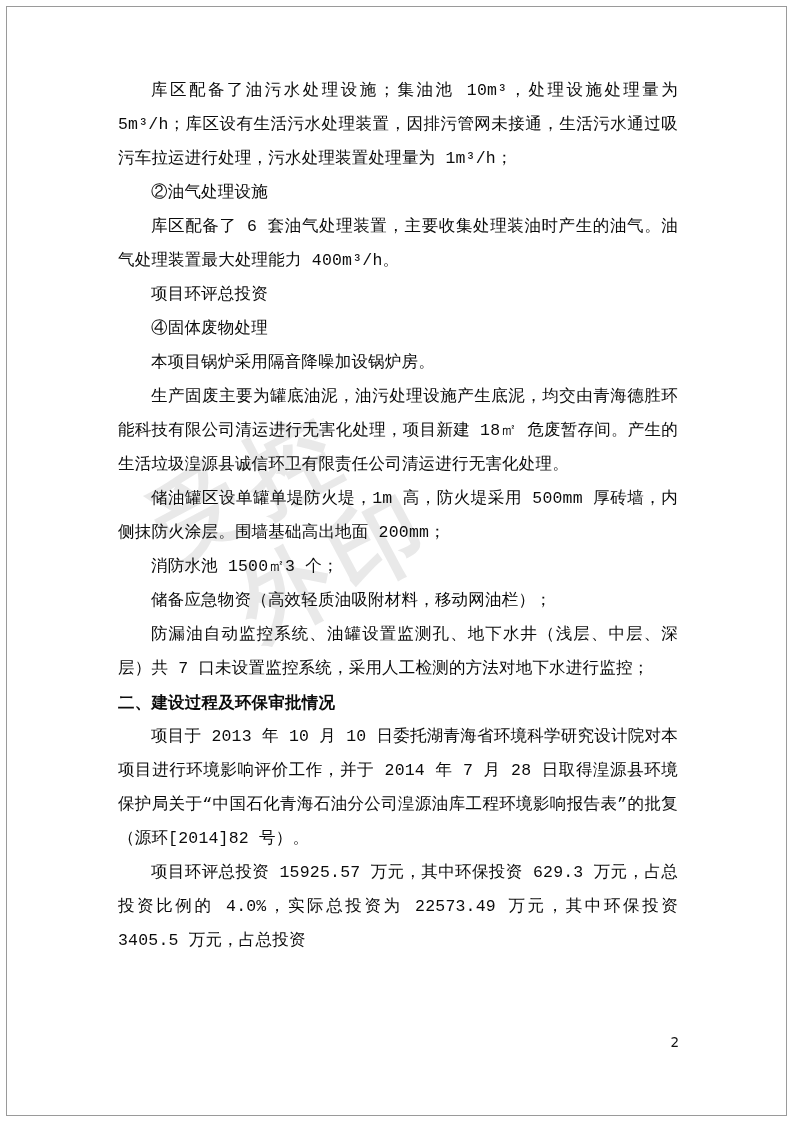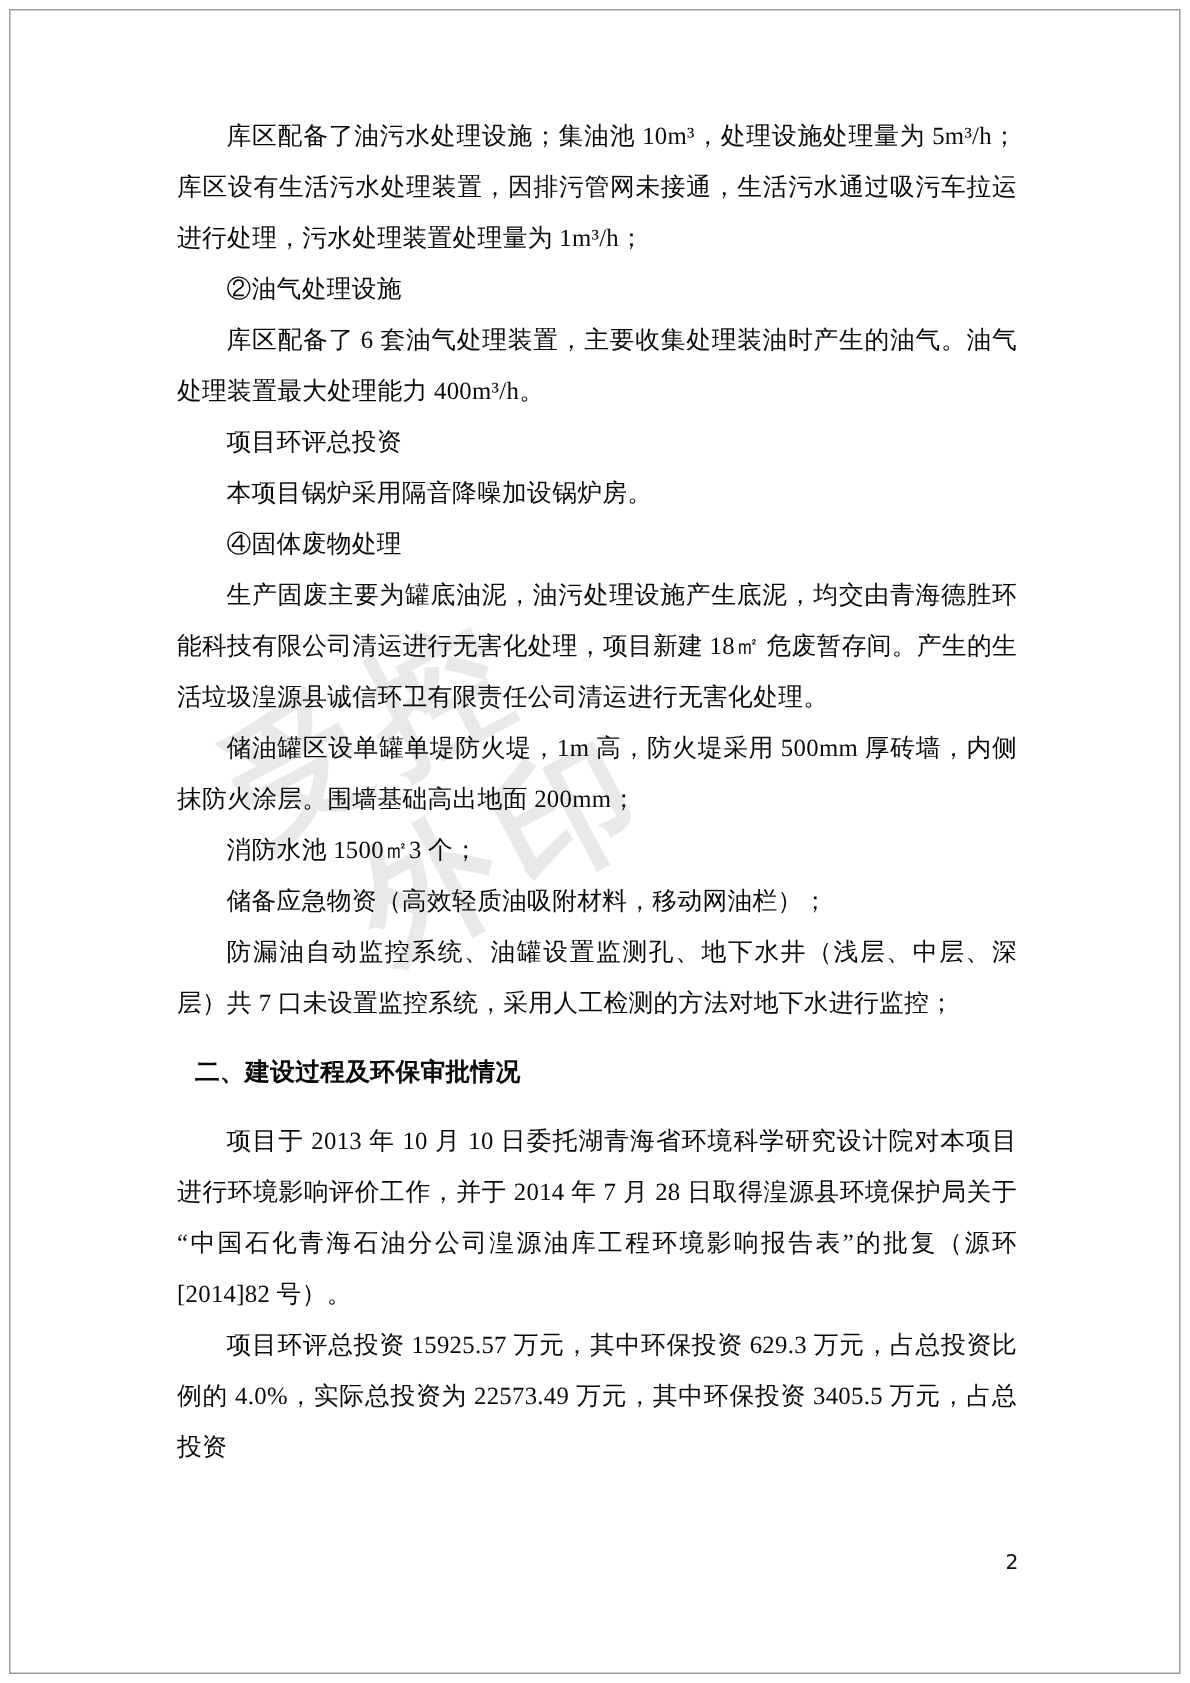--- a/index.html
+++ b/index.html
@@ -37,24 +37,24 @@
     font-size: 16.5px;
     line-height: 34px;
     color: #0b0b0b;
     letter-spacing: 0.2px;
     text-align: justify;
     text-justify: inter-ideograph;
   }
   .p {
     margin: 0;
     text-indent: 2em;
-    font-family: Liberation Serif, serif;
+    font-family: Liberation Mono, monospace;
   }
   .h {
-    margin: 12px;
+    margin: 0;
     font-weight: bold;
     text-indent: 0;
     font-size: 16.5px;
     line-height: 34px;
   }
   .page-number {
     position: absolute;
     right: 114px;
     top: 1034px;
     font-size: 13.5px;
@@ -94,22 +94,22 @@
   <div class="watermark">
     <span class="wm1">受控</span>
     <span class="wm2">外印</span>
   </div>
 
   <div class="content">
     <p class="p">库区配备了油污水处理设施；集油池 10m³，处理设施处理量为 5m³/h；库区设有生活污水处理装置，因排污管网未接通，生活污水通过吸污车拉运进行处理，污水处理装置处理量为 1m³/h；</p>
     <p class="p">②油气处理设施</p>
     <p class="p">库区配备了 6 套油气处理装置，主要收集处理装油时产生的油气。油气处理装置最大处理能力 400m³/h。</p>
     <p class="p">项目环评总投资</p>
+    <p class="p">④固体废物处理</p>
     <p class="p">本项目锅炉采用隔音降噪加设锅炉房。</p>
-    <p class="p">④固体废物处理</p>
     <p class="p">生产固废主要为罐底油泥，油污处理设施产生底泥，均交由青海德胜环能科技有限公司清运进行无害化处理，项目新建 18㎡ 危废暂存间。产生的生活垃圾湟源县诚信环卫有限责任公司清运进行无害化处理。</p>
     <p class="p">储油罐区设单罐单堤防火堤，1m 高，防火堤采用 500mm 厚砖墙，内侧抹防火涂层。围墙基础高出地面 200mm；</p>
     <p class="p">消防水池 1500㎡3 个；</p>
     <p class="p">储备应急物资（高效轻质油吸附材料，移动网油栏）；</p>
     <p class="p">防漏油自动监控系统、油罐设置监测孔、地下水井（浅层、中层、深层）共 7 口未设置监控系统，采用人工检测的方法对地下水进行监控；</p>
 
     <p class="h">二、建设过程及环保审批情况</p>
     <p class="p">项目于 2013 年 10 月 10 日委托湖青海省环境科学研究设计院对本项目进行环境影响评价工作，并于 2014 年 7 月 28 日取得湟源县环境保护局关于“中国石化青海石油分公司湟源油库工程环境影响报告表”的批复（源环[2014]82 号）。</p>
 
     <p class="p">项目环评总投资 15925.57 万元，其中环保投资 629.3 万元，占总投资比例的 4.0%，实际总投资为 22573.49 万元，其中环保投资 3405.5 万元，占总投资</p>

